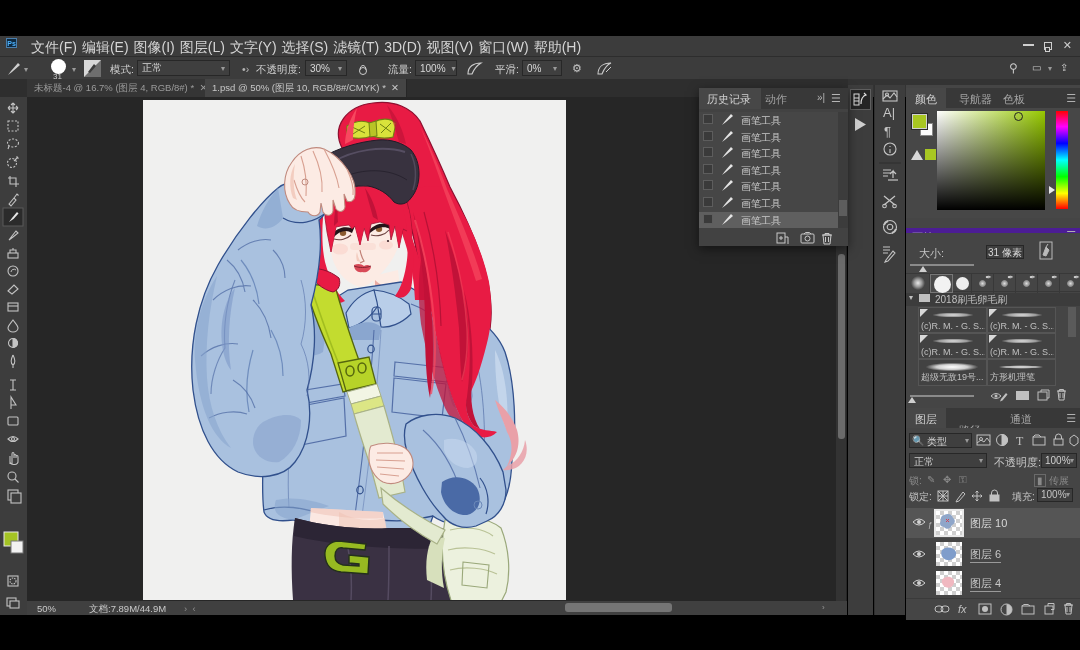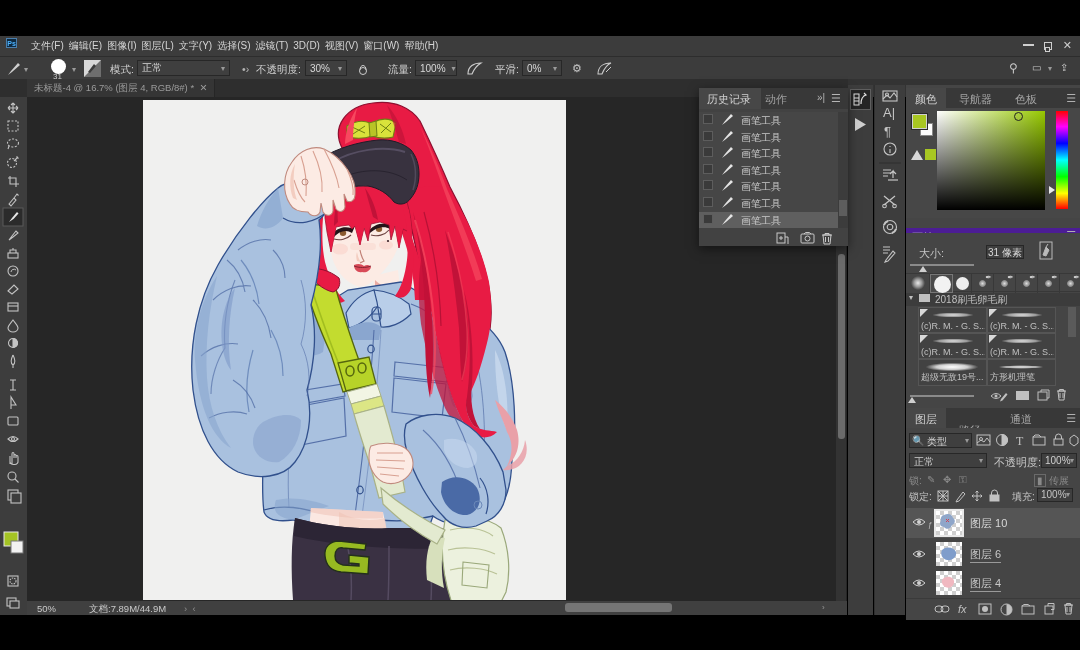--- a/index.html
+++ b/index.html
@@ -2,21 +2,21 @@
 <html><head><meta charset="utf-8">
 <style>
 html,body{margin:0;padding:0;background:#000;width:1080px;height:650px;overflow:hidden;}
 *{box-sizing:border-box;}
 body{font-family:"Liberation Sans",sans-serif;-webkit-font-smoothing:antialiased;}
 .abs{position:absolute;}
 #stage{position:relative;width:1080px;height:650px;background:#000;font-size:11px;color:#d2d2d2;}
 
 #menubar{left:0;top:36;width:1080px;height:20px;background:#3c3c3c;}
 #menubar{top:36px;}
-.menuitem{display:inline-block;padding:3px 2px 0 2px;margin-right:1px;font-size:10px;color:#d5d5d5;}
+.menuitem{display:inline-block;padding:3px 2px 0 2px;margin-right:1px;font-size:14px;color:#d5d5d5;}
 #psicon{left:6px;top:2px;width:11px;height:10px;background:#0e2a41;border:1px solid #4a7fae;color:#4db3ff;font-size:7px;font-weight:bold;text-align:center;line-height:9px;}
 #winbtns{right:8px;top:3px;color:#cfcfcf;font-size:11px;}
 #optbar{left:0;top:56px;width:1080px;height:23px;background:#3c3c3c;border-top:1px solid #2d2d2d;}
 .field{background:#3f3f3f;border:1px solid #272727;color:#d8d8d8;font-size:10px;height:16px;display:inline-flex;align-items:center;padding:0 4px;position:absolute;top:3px;}
 .ddarr{color:#9a9a9a;font-size:8px;margin-left:auto;padding-left:6px;}
 .olabel{position:absolute;top:6px;font-size:10.5px;color:#cfcfcf;}
 
 #tabbar{left:0;top:79px;width:1080px;height:18px;background:#2e2e2e;}
 .dtab{position:absolute;top:0;height:18px;font-size:9.5px;color:#9b9b9b;padding:3px 7px 0 7px;background:#353535;border-right:1px solid #262626;white-space:nowrap;}
 .dtab.active{background:#454545;color:#c8c8c8;}
@@ -100,20 +100,21 @@
         <path d="M9 11 l5 -5" stroke="#ccc"></path>
       </svg>
     <span class="abs" style="left:1009px;top:4px;color:#c8c8c8;font-size:12px">⚲</span>
     <span class="abs" style="left:1032px;top:5px;color:#c8c8c8;font-size:10px">▭</span>
     <span class="abs" style="left:1048px;top:7px;color:#999;font-size:8px">▾</span>
     <span class="abs" style="left:1060px;top:5px;color:#c8c8c8;font-size:10px">⇪</span>
   </div>
 
   <div class="abs" id="tabbar">
     <div class="dtab" style="left:27px;">未标题-4 @ 16.7% (图层 4, RGB/8#) * &nbsp;✕</div>
+    <div class="dtab active" style="left:205px;">1.psd @ 50% (图层 10, RGB/8#/CMYK) * &nbsp;✕</div>
     <div style="position:absolute;left:848px;top:0;width:232px;height:18px;background:#333333;color:#8a8a8a;font-size:8px;">
         <span style="position:absolute;left:12px;top:5px">“</span>
         <span style="position:absolute;left:46px;top:5px">“</span>
         <span style="position:absolute;left:222px;top:5px">”</span>
       </div>
   </div>
 
   <div class="abs" id="work"></div>
   <div class="abs" id="canvas">
       <svg id="art" width="423" height="500" viewBox="0 0 423 500">
@@ -413,21 +414,21 @@
             <path d="M-4 7 l7 -9 2 2 -7 8 -3 1 z"></path>
           </g>
      </g>
     </svg>
   </div>
   <div class="abs" id="rightcol">
 
    <div class="ptabbar" style="top:3px;height:20px;">
      <div class="ptab active" style="left:0;">颜色</div>
      <div class="ptab" style="left:44px;">导航器</div>
-     <div class="ptab" style="left:100px;">色板</div>
+     <div class="ptab" style="left:88px;">色板</div>
      <span style="position:absolute;right:4px;top:4px;color:#b0b0b0;">☰</span>
    </div>
    <div style="position:absolute;left:0;top:23px;width:174px;height:110px;background:#474747;">
      <div style="position:absolute;left:14px;top:15px;width:13px;height:13px;background:#fdfdfd;border:1px solid #888;"></div>
      <div style="position:absolute;left:6px;top:6px;width:15px;height:15px;background:#a8c722;border:1px solid #d0d0d0;outline:1px solid #2a2a2a;"></div>
      <div style="position:absolute;left:5px;top:42px;width:0;height:0;border-left:6px solid transparent;border-right:6px solid transparent;border-bottom:10px solid #d8d8d8;"></div>
      <div style="position:absolute;left:19px;top:41px;width:11px;height:11px;background:#a8c722;"></div>
      <div style="position:absolute;left:31px;top:3px;width:108px;height:99px;background:linear-gradient(to bottom,rgba(0,0,0,0) 0%,#000 100%),linear-gradient(to right,#ffffff 0%,#96c800 100%);"></div>
      <div style="position:absolute;left:108px;top:4px;width:9px;height:9px;border:1.3px solid #222;border-radius:50%;"></div>
      <div style="position:absolute;left:150px;top:3px;width:12px;height:98px;background:linear-gradient(to bottom,#ff0000 0%,#ff00ff 16%,#0000ff 33%,#00ffff 50%,#00ff00 67%,#ffff00 84%,#ff0000 100%);"></div>

